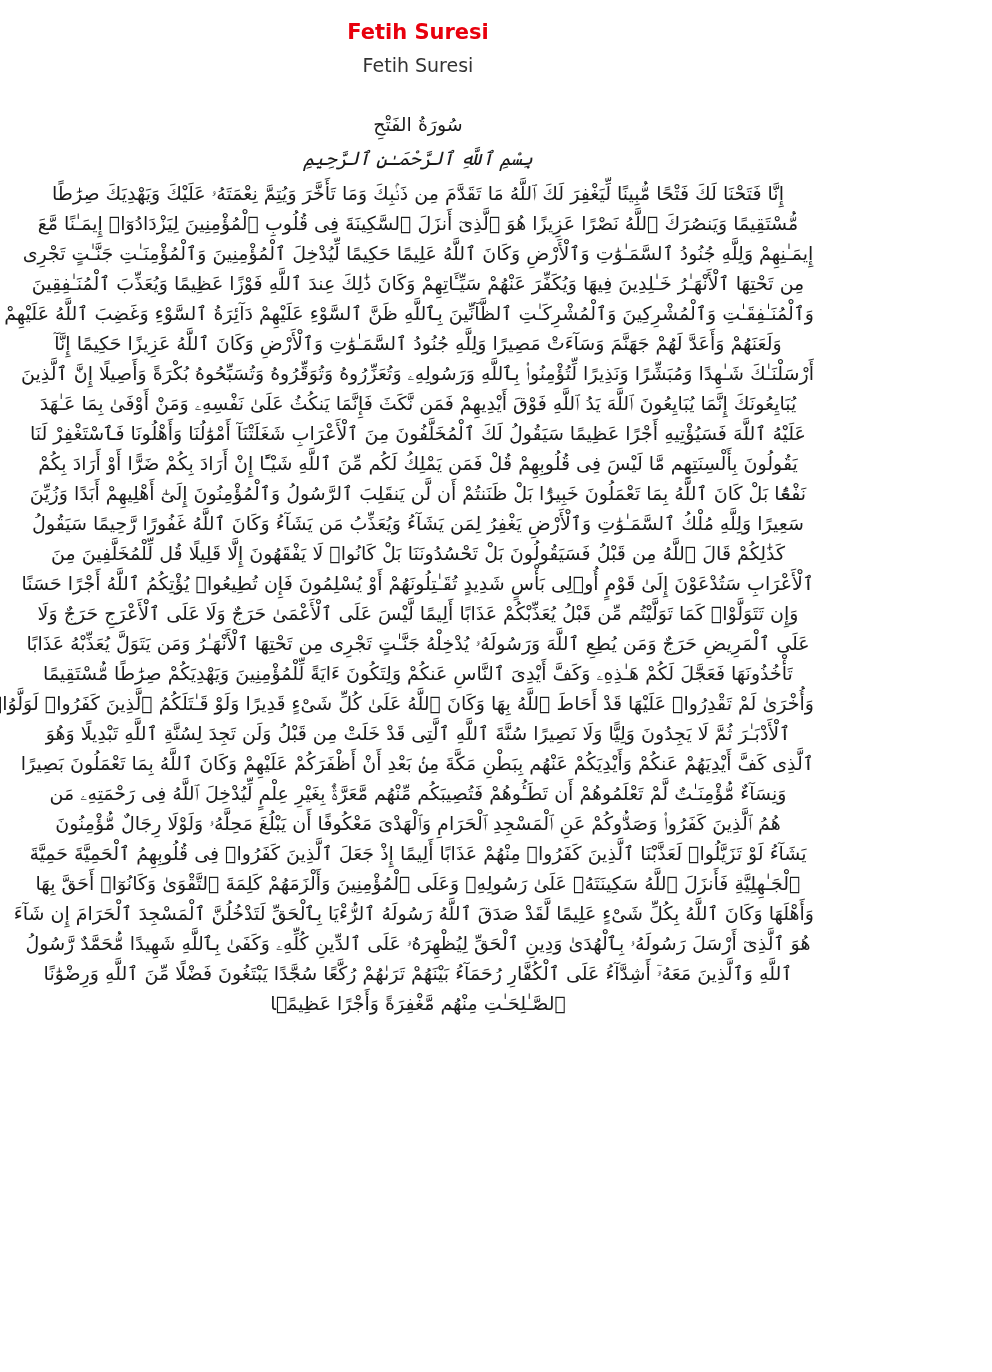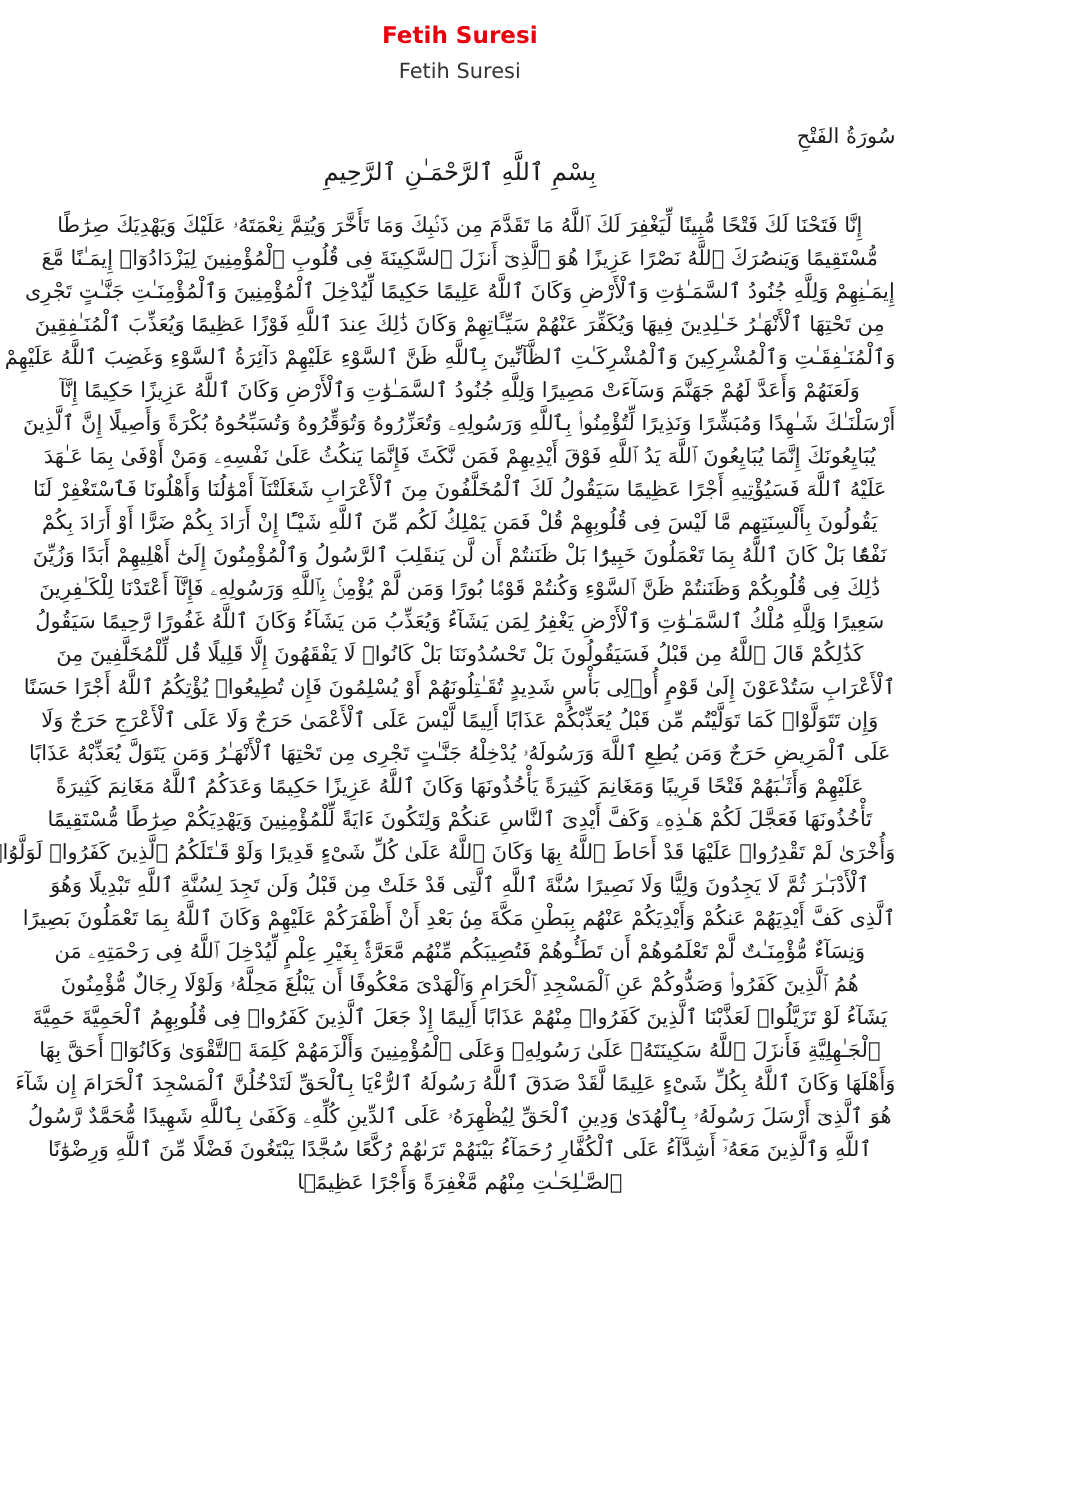--- a/index.html
+++ b/index.html
@@ -49,27 +49,27 @@
     display: block;
     white-space: nowrap;
     margin: 0;
     padding: 0;
   }
   .surah-name {
     display: block;
     font-size: 19px;
     line-height: 32px;
     margin-bottom: 2px;
-    text-align: right;
   }
   .basmala {
     display: block;
-    font-size: 22px;
+    font-size: 19px;
     line-height: 32px;
-    margin-bottom: 16px;
+    margin-bottom: 4px;
+    font-style: italic;
   }
 </style>
 </head>
 <body>
 
 <div class="page">
 
   <div class="doc-title">Fetih Suresi</div>
 
   <div class="doc-subtitle">Fetih Suresi</div>
@@ -81,27 +81,25 @@
     <span class="arabic-line">مُّسْتَقِيمًا  وَيَنصُرَكَ ٱللَّهُ نَصْرًا عَزِيزًا  هُوَ ٱلَّذِىٓ أَنزَلَ ٱلسَّكِينَةَ فِى قُلُوبِ ٱلْمُؤْمِنِينَ لِيَزْدَادُوٓا۟ إِيمَـٰنًا مَّعَ</span>
     <span class="arabic-line">إِيمَـٰنِهِمْ وَلِلَّهِ جُنُودُ ٱلسَّمَـٰوَٰتِ وَٱلْأَرْضِ وَكَانَ ٱللَّهُ عَلِيمًا حَكِيمًا  لِّيُدْخِلَ ٱلْمُؤْمِنِينَ وَٱلْمُؤْمِنَـٰتِ جَنَّـٰتٍ تَجْرِى</span>
     <span class="arabic-line">مِن تَحْتِهَا ٱلْأَنْهَـٰرُ خَـٰلِدِينَ فِيهَا وَيُكَفِّرَ عَنْهُمْ سَيِّـَٔاتِهِمْ وَكَانَ ذَٰلِكَ عِندَ ٱللَّهِ فَوْزًا عَظِيمًا  وَيُعَذِّبَ ٱلْمُنَـٰفِقِينَ</span>
     <span class="arabic-line">وَٱلْمُنَـٰفِقَـٰتِ وَٱلْمُشْرِكِينَ وَٱلْمُشْرِكَـٰتِ ٱلظَّآنِّينَ بِٱللَّهِ ظَنَّ ٱلسَّوْءِ عَلَيْهِمْ دَآئِرَةُ ٱلسَّوْءِ وَغَضِبَ ٱللَّهُ عَلَيْهِمْ</span>
     <span class="arabic-line">وَلَعَنَهُمْ وَأَعَدَّ لَهُمْ جَهَنَّمَ وَسَآءَتْ مَصِيرًا  وَلِلَّهِ جُنُودُ ٱلسَّمَـٰوَٰتِ وَٱلْأَرْضِ وَكَانَ ٱللَّهُ عَزِيزًا حَكِيمًا  إِنَّآ</span>
     <span class="arabic-line">أَرْسَلْنَـٰكَ شَـٰهِدًا وَمُبَشِّرًا وَنَذِيرًا  لِّتُؤْمِنُوا۟ بِٱللَّهِ وَرَسُولِهِۦ وَتُعَزِّرُوهُ وَتُوَقِّرُوهُ وَتُسَبِّحُوهُ بُكْرَةً وَأَصِيلًا  إِنَّ ٱلَّذِينَ</span>
     <span class="arabic-line">يُبَايِعُونَكَ إِنَّمَا يُبَايِعُونَ ٱللَّهَ يَدُ ٱللَّهِ فَوْقَ أَيْدِيهِمْ فَمَن نَّكَثَ فَإِنَّمَا يَنكُثُ عَلَىٰ نَفْسِهِۦ وَمَنْ أَوْفَىٰ بِمَا عَـٰهَدَ</span>
     <span class="arabic-line">عَلَيْهُ ٱللَّهَ فَسَيُؤْتِيهِ أَجْرًا عَظِيمًا  سَيَقُولُ لَكَ ٱلْمُخَلَّفُونَ مِنَ ٱلْأَعْرَابِ شَغَلَتْنَآ أَمْوَٰلُنَا وَأَهْلُونَا فَٱسْتَغْفِرْ لَنَا</span>
     <span class="arabic-line">يَقُولُونَ بِأَلْسِنَتِهِم مَّا لَيْسَ فِى قُلُوبِهِمْ قُلْ فَمَن يَمْلِكُ لَكُم مِّنَ ٱللَّهِ شَيْـًٔا إِنْ أَرَادَ بِكُمْ ضَرًّا أَوْ أَرَادَ بِكُمْ</span>
     <span class="arabic-line">نَفْعًۢا بَلْ كَانَ ٱللَّهُ بِمَا تَعْمَلُونَ خَبِيرًۢا  بَلْ ظَنَنتُمْ أَن لَّن يَنقَلِبَ ٱلرَّسُولُ وَٱلْمُؤْمِنُونَ إِلَىٰٓ أَهْلِيهِمْ أَبَدًا وَزُيِّنَ</span>
-    <span class="arabic-line">ذَٰلِكَ فِى قُلُوبِكُمْ وَظَنَنتُمْ ظَنَّ ٱلسَّوْءِ وَكُنتُمْ قَوْمًۢا بُورًا  وَمَن لَّمْ يُؤْمِنۢ بِٱللَّهِ وَرَسُولِهِۦ فَإِنَّآ أَعْتَدْنَا لِلْكَـٰفِرِينَ</span>
     <span class="arabic-line">سَعِيرًا  وَلِلَّهِ مُلْكُ ٱلسَّمَـٰوَٰتِ وَٱلْأَرْضِ يَغْفِرُ لِمَن يَشَآءُ وَيُعَذِّبُ مَن يَشَآءُ وَكَانَ ٱللَّهُ غَفُورًا رَّحِيمًا  سَيَقُولُ</span>
     <span class="arabic-line">كَذَٰلِكُمْ قَالَ ٱللَّهُ مِن قَبْلُ فَسَيَقُولُونَ بَلْ تَحْسُدُونَنَا بَلْ كَانُوا۟ لَا يَفْقَهُونَ إِلَّا قَلِيلًا  قُل لِّلْمُخَلَّفِينَ مِنَ</span>
     <span class="arabic-line">ٱلْأَعْرَابِ سَتُدْعَوْنَ إِلَىٰ قَوْمٍ أُو۟لِى بَأْسٍ شَدِيدٍ تُقَـٰتِلُونَهُمْ أَوْ يُسْلِمُونَ فَإِن تُطِيعُوا۟ يُؤْتِكُمُ ٱللَّهُ أَجْرًا حَسَنًا</span>
     <span class="arabic-line">وَإِن تَتَوَلَّوْا۟ كَمَا تَوَلَّيْتُم مِّن قَبْلُ يُعَذِّبْكُمْ عَذَابًا أَلِيمًا  لَّيْسَ عَلَى ٱلْأَعْمَىٰ حَرَجٌ وَلَا عَلَى ٱلْأَعْرَجِ حَرَجٌ وَلَا</span>
     <span class="arabic-line">عَلَى ٱلْمَرِيضِ حَرَجٌ وَمَن يُطِعِ ٱللَّهَ وَرَسُولَهُۥ يُدْخِلْهُ جَنَّـٰتٍ تَجْرِى مِن تَحْتِهَا ٱلْأَنْهَـٰرُ وَمَن يَتَوَلَّ يُعَذِّبْهُ عَذَابًا</span>
-    <span class="arabic-line">عَلَيْهِمْ وَأَثَـٰبَهُمْ فَتْحًا قَرِيبًا  وَمَغَانِمَ كَثِيرَةً يَأْخُذُونَهَا وَكَانَ ٱللَّهُ عَزِيزًا حَكِيمًا  وَعَدَكُمُ ٱللَّهُ مَغَانِمَ كَثِيرَةً</span>
     <span class="arabic-line">تَأْخُذُونَهَا فَعَجَّلَ لَكُمْ هَـٰذِهِۦ وَكَفَّ أَيْدِىَ ٱلنَّاسِ عَنكُمْ وَلِتَكُونَ ءَايَةً لِّلْمُؤْمِنِينَ وَيَهْدِيَكُمْ صِرَٰطًا مُّسْتَقِيمًا</span>
     <span class="arabic-line">وَأُخْرَىٰ لَمْ تَقْدِرُوا۟ عَلَيْهَا قَدْ أَحَاطَ ٱللَّهُ بِهَا وَكَانَ ٱللَّهُ عَلَىٰ كُلِّ شَىْءٍ قَدِيرًا  وَلَوْ قَـٰتَلَكُمُ ٱلَّذِينَ كَفَرُوا۟ لَوَلَّوُا۟</span>
     <span class="arabic-line">ٱلْأَدْبَـٰرَ ثُمَّ لَا يَجِدُونَ وَلِيًّا وَلَا نَصِيرًا  سُنَّةَ ٱللَّهِ ٱلَّتِى قَدْ خَلَتْ مِن قَبْلُ وَلَن تَجِدَ لِسُنَّةِ ٱللَّهِ تَبْدِيلًا  وَهُوَ</span>
     <span class="arabic-line">ٱلَّذِى كَفَّ أَيْدِيَهُمْ عَنكُمْ وَأَيْدِيَكُمْ عَنْهُم بِبَطْنِ مَكَّةَ مِنۢ بَعْدِ أَنْ أَظْفَرَكُمْ عَلَيْهِمْ وَكَانَ ٱللَّهُ بِمَا تَعْمَلُونَ بَصِيرًا</span>
     <span class="arabic-line">وَنِسَآءٌ مُّؤْمِنَـٰتٌ لَّمْ تَعْلَمُوهُمْ أَن تَطَـُٔوهُمْ فَتُصِيبَكُم مِّنْهُم مَّعَرَّةٌۢ بِغَيْرِ عِلْمٍ لِّيُدْخِلَ ٱللَّهُ فِى رَحْمَتِهِۦ مَن</span>
     <span class="arabic-line">هُمُ ٱلَّذِينَ كَفَرُوا۟ وَصَدُّوكُمْ عَنِ ٱلْمَسْجِدِ ٱلْحَرَامِ وَٱلْهَدْىَ مَعْكُوفًا أَن يَبْلُغَ مَحِلَّهُۥ وَلَوْلَا رِجَالٌ مُّؤْمِنُونَ</span>
     <span class="arabic-line">يَشَآءُ لَوْ تَزَيَّلُوا۟ لَعَذَّبْنَا ٱلَّذِينَ كَفَرُوا۟ مِنْهُمْ عَذَابًا أَلِيمًا  إِذْ جَعَلَ ٱلَّذِينَ كَفَرُوا۟ فِى قُلُوبِهِمُ ٱلْحَمِيَّةَ حَمِيَّةَ</span>
     <span class="arabic-line">ٱلْجَـٰهِلِيَّةِ فَأَنزَلَ ٱللَّهُ سَكِينَتَهُۥ عَلَىٰ رَسُولِهِۦ وَعَلَى ٱلْمُؤْمِنِينَ وَأَلْزَمَهُمْ كَلِمَةَ ٱلتَّقْوَىٰ وَكَانُوٓا۟ أَحَقَّ بِهَا</span>
     <span class="arabic-line">وَأَهْلَهَا وَكَانَ ٱللَّهُ بِكُلِّ شَىْءٍ عَلِيمًا  لَّقَدْ صَدَقَ ٱللَّهُ رَسُولَهُ ٱلرُّءْيَا بِٱلْحَقِّ لَتَدْخُلُنَّ ٱلْمَسْجِدَ ٱلْحَرَامَ إِن شَآءَ</span>
     <span class="arabic-line">هُوَ ٱلَّذِىٓ أَرْسَلَ رَسُولَهُۥ بِٱلْهُدَىٰ وَدِينِ ٱلْحَقِّ لِيُظْهِرَهُۥ عَلَى ٱلدِّينِ كُلِّهِۦ وَكَفَىٰ بِٱللَّهِ شَهِيدًا  مُّحَمَّدٌ رَّسُولُ</span>

